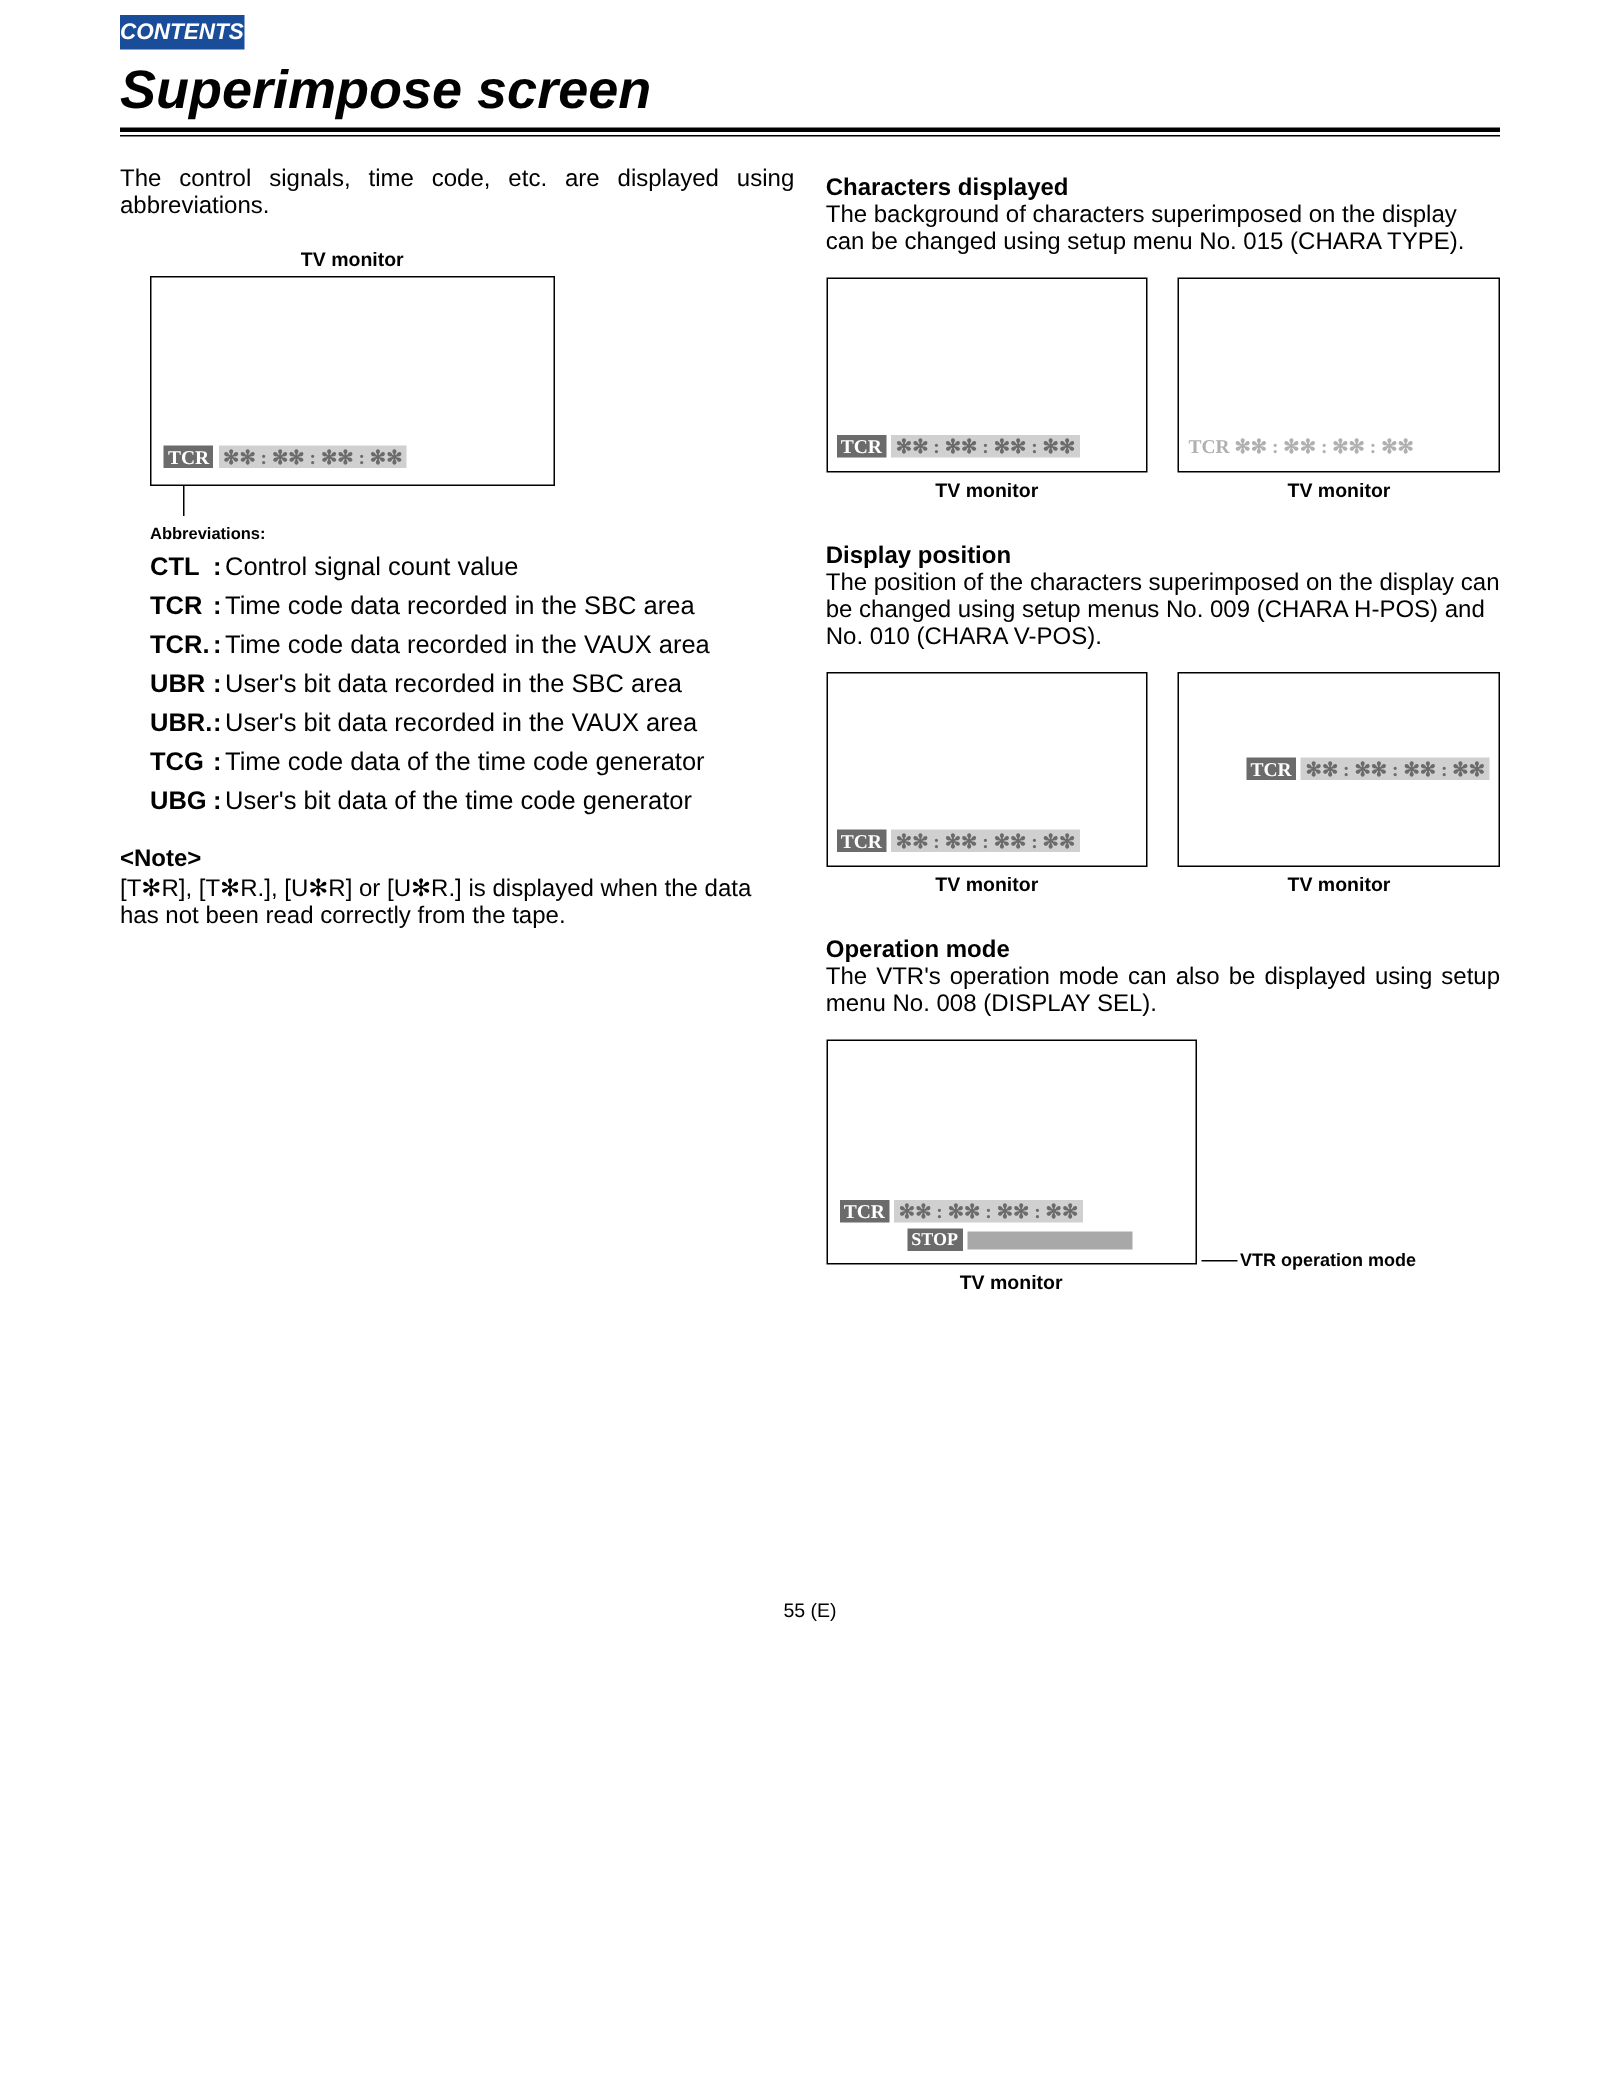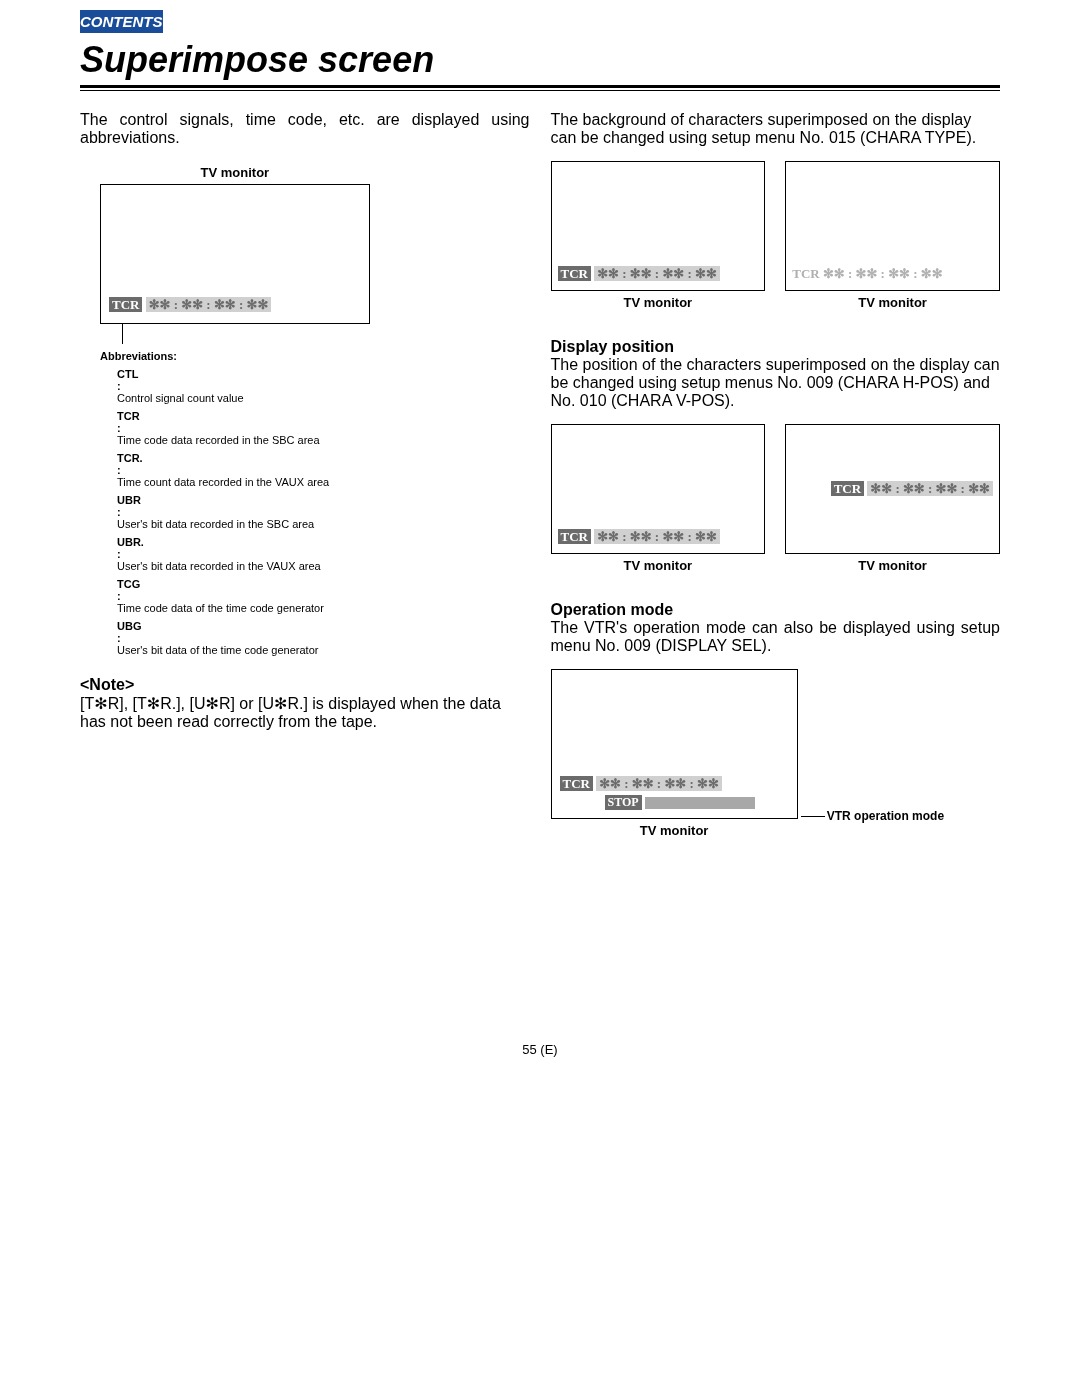--- a/index.html
+++ b/index.html
@@ -103,24 +103,23 @@
     border-left: 1px solid #000;
     height: 20px;
     margin-left: 22px;
   }
   .abbr-head {
     font-size: 11px;
     font-weight: bold;
     margin: 6px 0 6px 0;
   }
   .abbr-row {
-    font-size: 11px;
-    margin: 6px 17px;
+    font-size: 17px;
+    margin: 6px 0;
     display: flex;
-    flex-direction: column;
   }
   .abbr-row .k { font-weight: bold; width: 42px; }
   .abbr-row .c { width: 8px; font-weight: bold; }
   .abbr-row .v { flex: 1; }
   .note-head {
     font-weight: bold;
     margin-top: 20px;
   }
   .sec-head {
     font-weight: bold;
@@ -189,21 +188,21 @@
             <span class="v">Control signal count value</span>
           </div>
         <div class="abbr-row">
             <span class="k">TCR</span>
             <span class="c">:</span>
             <span class="v">Time code data recorded in the SBC area</span>
           </div>
         <div class="abbr-row">
             <span class="k">TCR.</span>
             <span class="c">:</span>
-            <span class="v">Time count data recorded in the VAUX area</span>
+            <span class="v">Time code data recorded in the VAUX area</span>
           </div>
         <div class="abbr-row">
             <span class="k">UBR</span>
             <span class="c">:</span>
             <span class="v">User's bit data recorded in the SBC area</span>
           </div>
         <div class="abbr-row">
             <span class="k">UBR.</span>
             <span class="c">:</span>
             <span class="v">User's bit data recorded in the VAUX area</span>
@@ -218,20 +217,21 @@
             <span class="c">:</span>
             <span class="v">User's bit data of the time code generator</span>
           </div>
       </div>
 
       <div class="note-head">&lt;Note&gt;</div>
       <div>[T✻R], [T✻R.], [U✻R] or [U✻R.] is displayed when the data has not been read correctly from the tape.</div>
     </div>
 
     <div class="col">
+      <div class="sec-head">Characters displayed</div>
       <div>The background of characters superimposed on the display can be changed using setup menu No. 015 (CHARA TYPE).</div>
 
       <div class="pair">
         <div class="tv-wrap">
           <div class="tv-box small">
             <span class="overlay" style="left:6px; bottom:8px;">
               <span class="ov-dark">TCR</span>
               <span class="ov-light-box">✻✻ : ✻✻ : ✻✻ : ✻✻</span>
             </span>
           </div>
@@ -266,21 +266,21 @@
             <span class="overlay" style="right:6px; top:50%; transform:translateY(-50%);">
               <span class="ov-dark">TCR</span>
               <span class="ov-light-box">✻✻ : ✻✻ : ✻✻ : ✻✻</span>
             </span>
           </div>
           <div class="tv-label">TV monitor</div>
         </div>
       </div>
 
       <div class="sec-head" style="margin-top:24px;">Operation mode</div>
-      <div style="text-align:justify;">The VTR's operation mode can also be displayed using setup menu No. 009 (DISPLAY SEL).</div>
+      <div style="text-align:justify;">The VTR's operation mode can also be displayed using setup menu No. 008 (DISPLAY SEL).</div>
 
       <div class="op-wrap">
         <div class="tv-box" style="height:150px;">
           <span class="overlay" style="left:8px; bottom:26px;">
             <span class="ov-dark">TCR</span>
             <span class="ov-light-box">✻✻ : ✻✻ : ✻✻ : ✻✻</span>
           </span>
           <span class="overlay" style="left:8px; bottom:8px; display:flex; align-items:center;padding-left:45px;">
             <span class="ov-stop-lbl">STOP</span>
             <span class="ov-stop-bar" style="width:110px; margin-left:3px;"></span>

